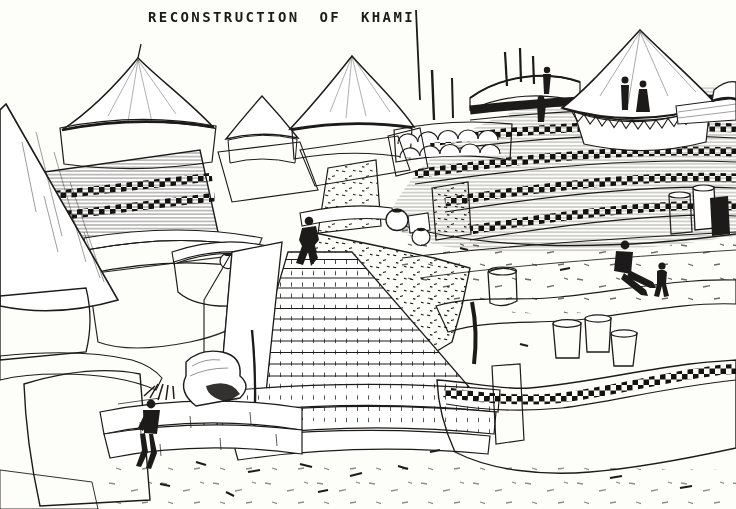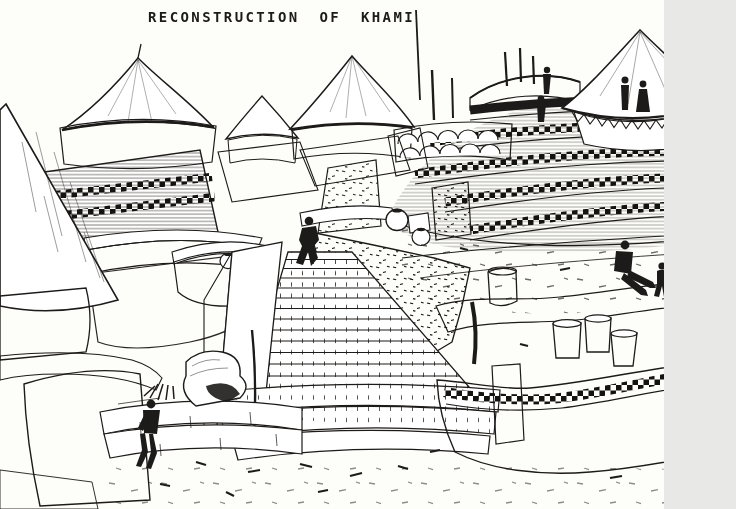--- a/index.html
+++ b/index.html
@@ -1,16 +1,16 @@
 <!DOCTYPE html>
 <html style="--ink: #1d1b19; --paper: #fdfdfa;"><head>
 <meta charset="utf-8">
 <style>
   html,body{margin:0;padding:0;background:#e8e8e6;}
-  .page{position:relative;width:664px;height:509px;overflow:hidden;background:var(--paper,#fdfdfa);}
+  .page{position:relative;width:736px;height:509px;overflow:hidden;background:var(--paper,#fdfdfa);}
   svg{position:absolute;inset:0;display:block;}
   .title-text{
     font-family:"DejaVu Sans Mono","Liberation Mono",monospace;
     font-size:14px;font-weight:700;letter-spacing:2.4px;word-spacing:9px;
     fill:var(--ink,#1d1b19);
   }
   .s{stroke:var(--ink,#1d1b19);fill:none;}
   .sf{stroke:var(--ink,#1d1b19);fill:#ffffff;}
   .f{fill:var(--ink,#1d1b19);stroke:none;}
 </style>

